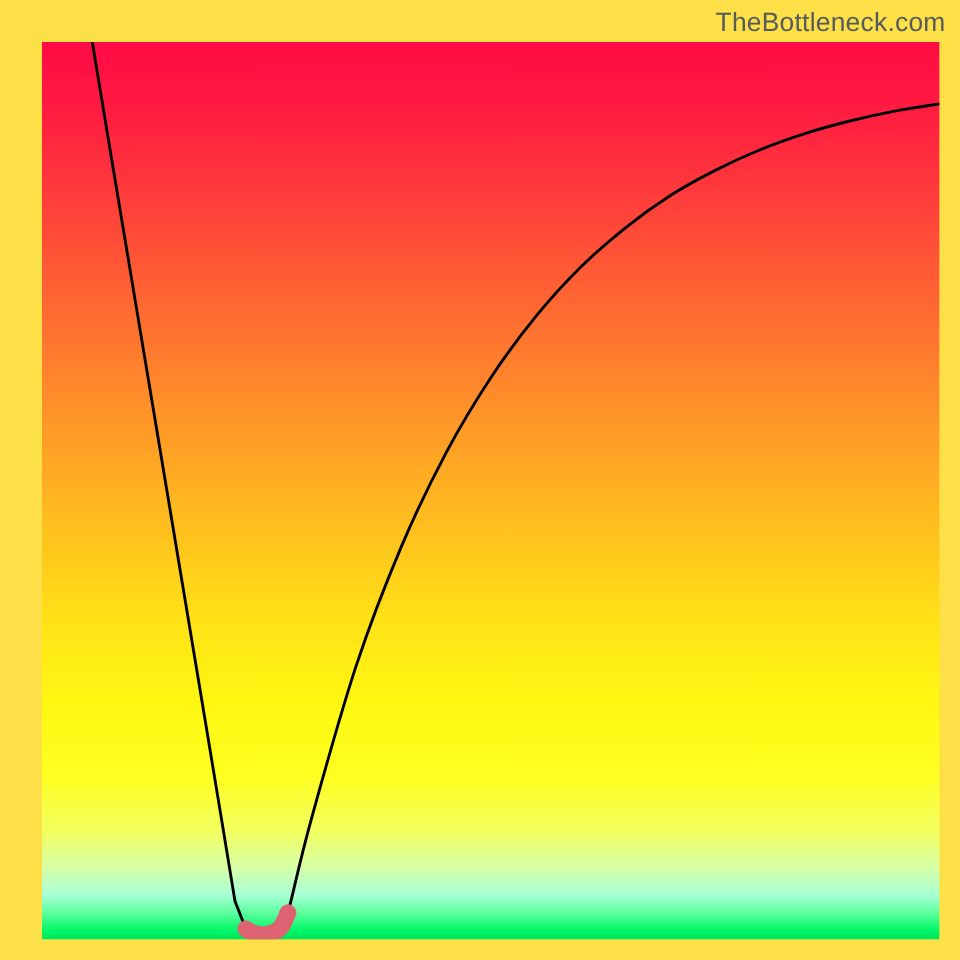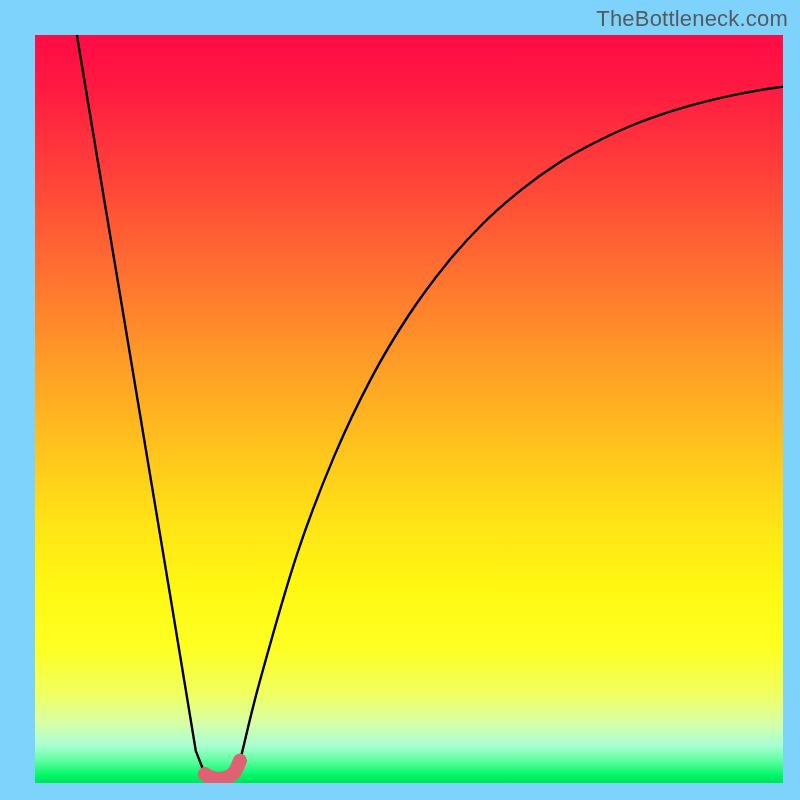--- a/index.html
+++ b/index.html
@@ -8,21 +8,21 @@
     width: 800px;
     height: 800px;
     overflow: hidden;
     background: #000;
     font-family: Arial, Helvetica, sans-serif;
   }
   .frame {
     position: absolute;
     left: 0; top: 0;
     width: 800px; height: 800px;
-    background: #7dd3fc;
+    background: #fde047;
   }
   .plot-area {
     position: absolute;
     left: 35px;
     top: 35px;
     width: 748px;
     height: 748px;
     overflow: hidden;
   }
   .gradient-bg {

